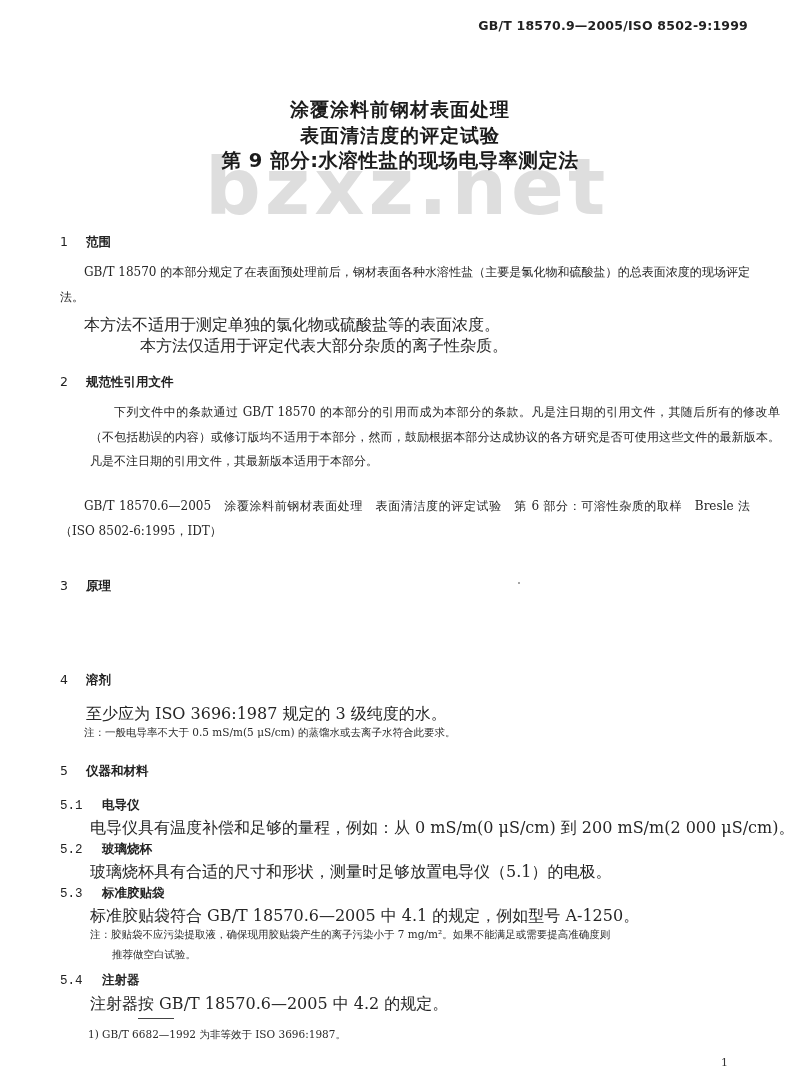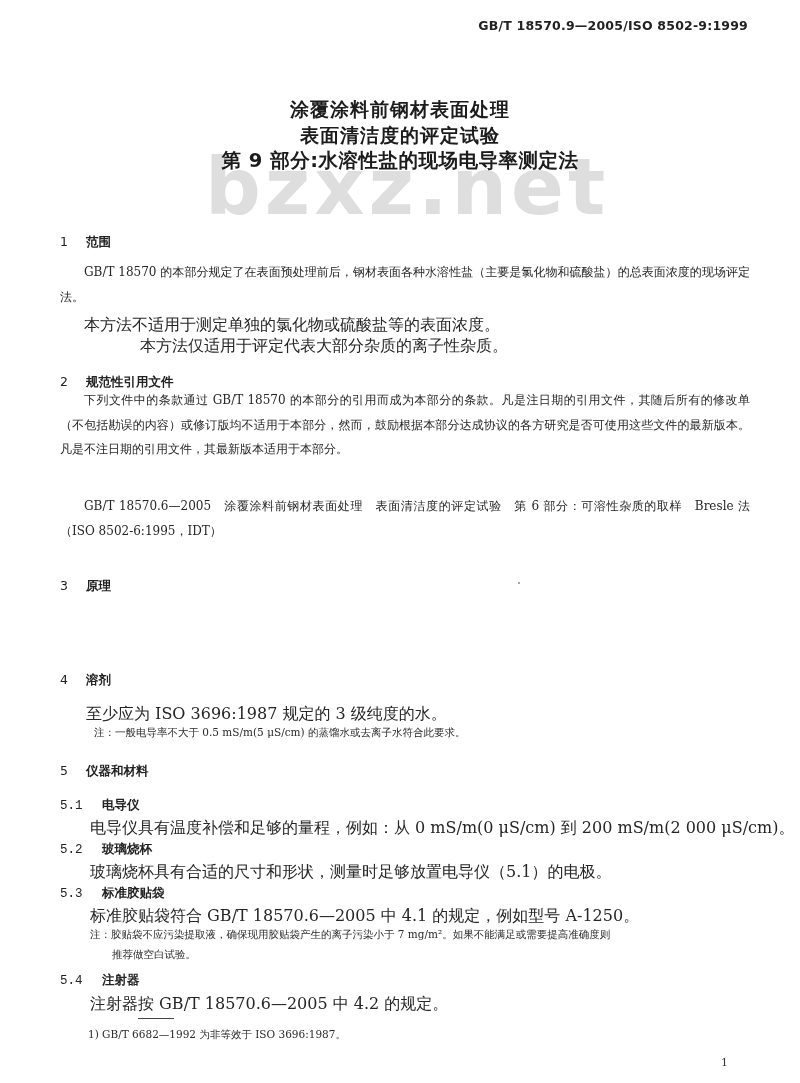--- a/index.html
+++ b/index.html
@@ -72,33 +72,33 @@
   <div class="sec-head" style="top:234px;">
     <span class="num">1</span><span>范围</span>
   </div>
   <div class="para indent" style="top:260px;">GB/T 18570 的本部分规定了在表面预处理前后，钢材表面各种水溶性盐（主要是氯化物和硫酸盐）的总表面浓度的现场评定法。</div>
   <div class="line" style="left:84px; top:315px;">本方法不适用于测定单独的氯化物或硫酸盐等的表面浓度。</div>
   <div class="line" style="left:94px; top:336px;margin-left:46px;">本方法仅适用于评定代表大部分杂质的离子性杂质。</div>
 
   <div class="sec-head" style="top:374px;">
     <span class="num">2</span><span>规范性引用文件</span>
   </div>
-  <div class="para indent" style="top:388px;">下列文件中的条款通过 GB/T 18570 的本部分的引用而成为本部分的条款。凡是注日期的引用文件，其随后所有的修改单（不包括勘误的内容）或修订版均不适用于本部分，然而，鼓励根据本部分达成协议的各方研究是否可使用这些文件的最新版本。凡是不注日期的引用文件，其最新版本适用于本部分。</div>
+  <div class="para indent" style="top:400px;margin-left:30px;">下列文件中的条款通过 GB/T 18570 的本部分的引用而成为本部分的条款。凡是注日期的引用文件，其随后所有的修改单（不包括勘误的内容）或修订版均不适用于本部分，然而，鼓励根据本部分达成协议的各方研究是否可使用这些文件的最新版本。凡是不注日期的引用文件，其最新版本适用于本部分。</div>
   <div class="para indent" style="top:494px;">GB/T 18570.6—2005　涂覆涂料前钢材表面处理　表面清洁度的评定试验　第 6 部分：可溶性杂质的取样　Bresle 法（ISO 8502-6:1995，IDT）</div>
 
   <div class="sec-head" style="top:578px;">
     <span class="num">3</span><span>原理</span>
   </div>
   <div class="dot"></div>
 
   <div class="sec-head" style="top:672px;">
     <span class="num">4</span><span>溶剂</span>
   </div>
   <div class="line" style="left:86px; top:704px;">至少应为 ISO 3696:1987 规定的 3 级纯度的水。</div>
-  <div class="note" style="left:94px; top:722px;">注：一般电导率不大于 0.5 mS/m(5 μS/cm) 的蒸馏水或去离子水符合此要求。</div>
+  <div class="note" style="left:84px; top:722px;">注：一般电导率不大于 0.5 mS/m(5 μS/cm) 的蒸馏水或去离子水符合此要求。</div>
 
   <div class="sec-head" style="top:763px;">
     <span class="num">5</span><span>仪器和材料</span>
   </div>
 
   <div class="sub-head" style="top:797px;">
     <span class="num">5.1</span><span>电导仪</span>
   </div>
   <div class="line" style="left:90px; top:818px;">电导仪具有温度补偿和足够的量程，例如：从 0 mS/m(0 μS/cm) 到 200 mS/m(2 000 μS/cm)。</div>
 

